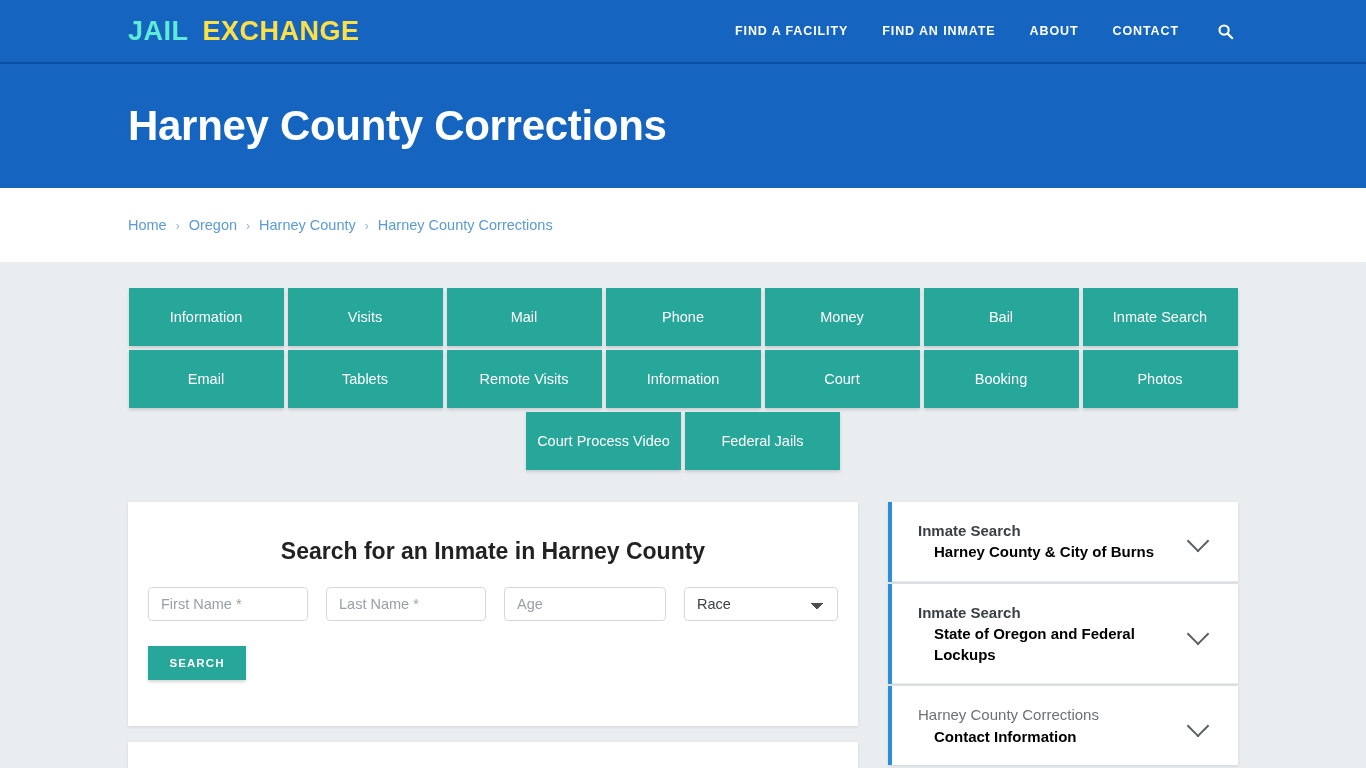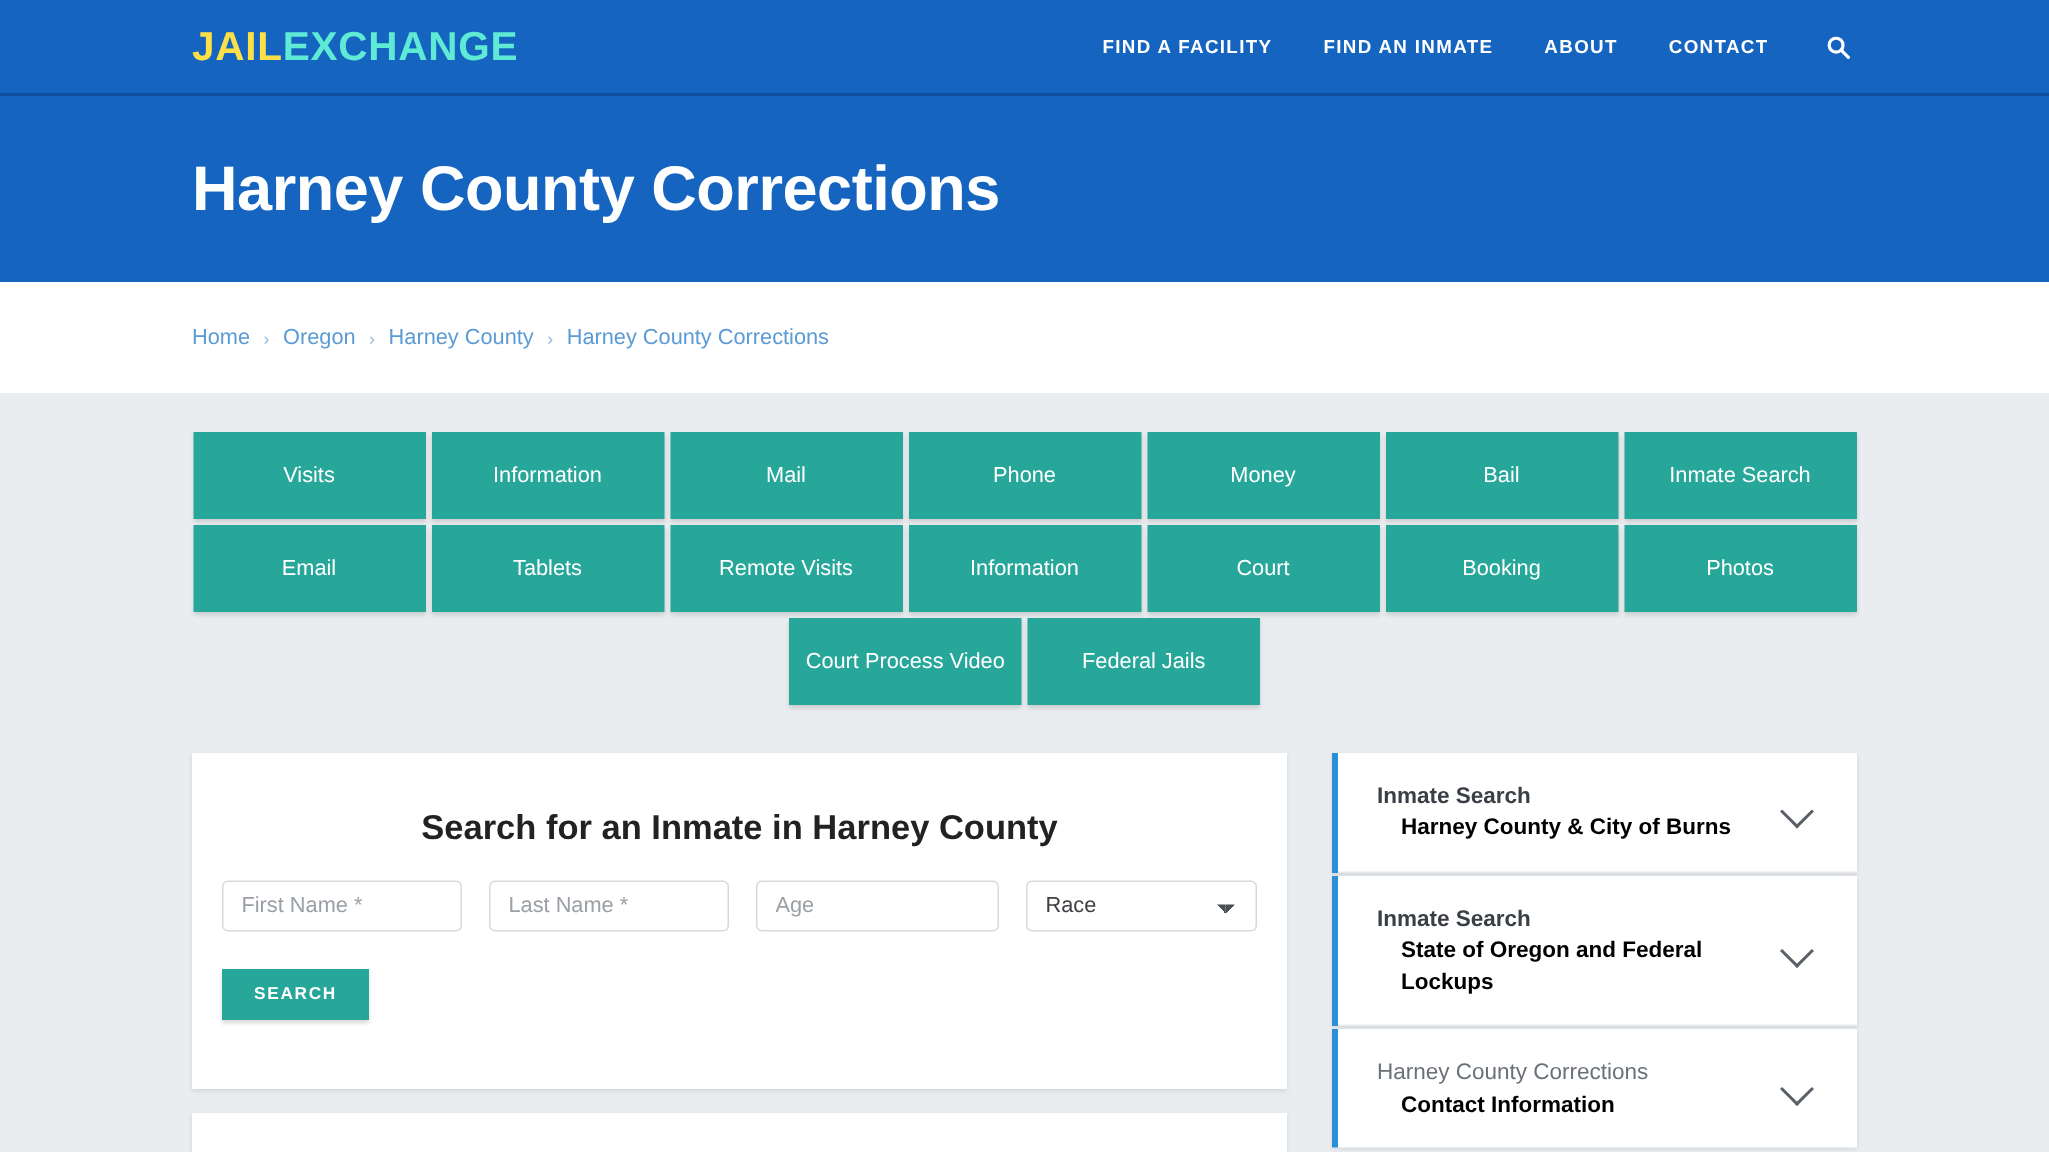--- a/index.html
+++ b/index.html
@@ -20,22 +20,22 @@
     align-items: center;
     padding: 0 24px 0 0;
   }
   .logo {
     margin-left: 128px;
     font-size: 27px;
     font-weight: bold;
     letter-spacing: 0.5px;
     white-space: nowrap;
   }
-  .logo .jail { color: #fde047; }
-  .logo .exchange { color: #5eead4; }
+  .logo .jail { color: #5eead4; }
+  .logo .exchange { color: #fde047; margin-left: 14px; }
   .nav-links {
     margin-left: auto;
     display: flex;
     align-items: center;
     gap: 34px;
   }
   .nav-link {
     color: #ffffff;
     font-size: 12.5px;
     font-weight: bold;
@@ -279,22 +279,22 @@
     <a class="crumb" href="#">Harney County</a>
     <span class="crumb-sep">›</span>
     <a class="crumb current" href="#">Harney County Corrections</a>
   </nav>
 </div>
 
 <div class="page">
   <div class="container">
 
     <div class="btn-grid">
+      <button class="tile">Information</button>
       <button class="tile">Visits</button>
-      <button class="tile">Information</button>
       <button class="tile">Mail</button>
       <button class="tile">Phone</button>
       <button class="tile">Money</button>
       <button class="tile">Bail</button>
       <button class="tile">Inmate Search</button>
 
       <button class="tile">Email</button>
       <button class="tile">Tablets</button>
       <button class="tile">Remote Visits</button>
       <button class="tile">Information</button>

